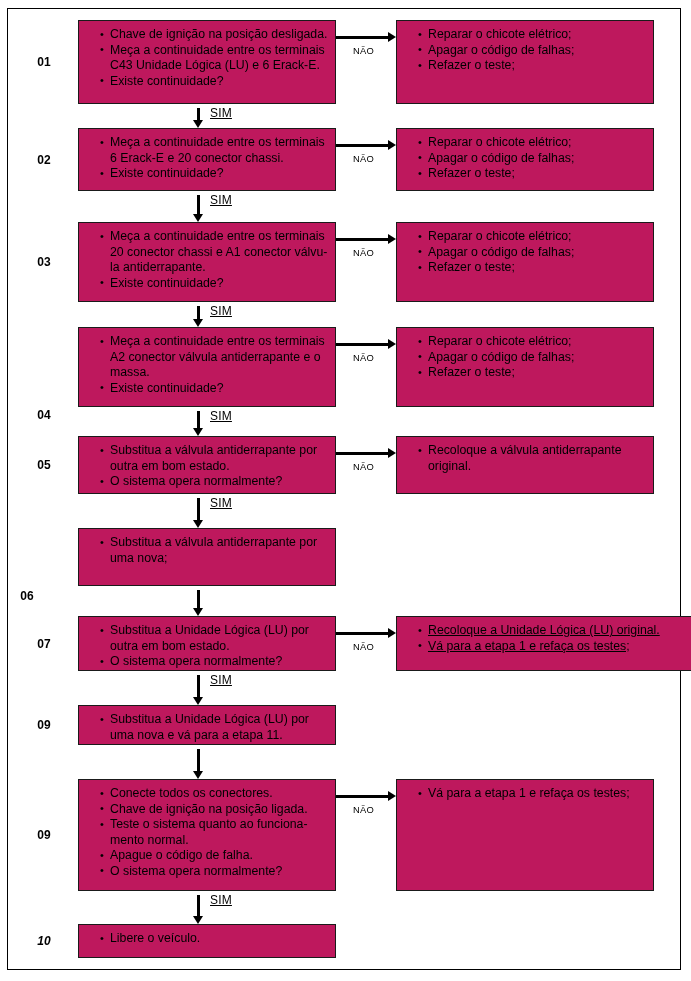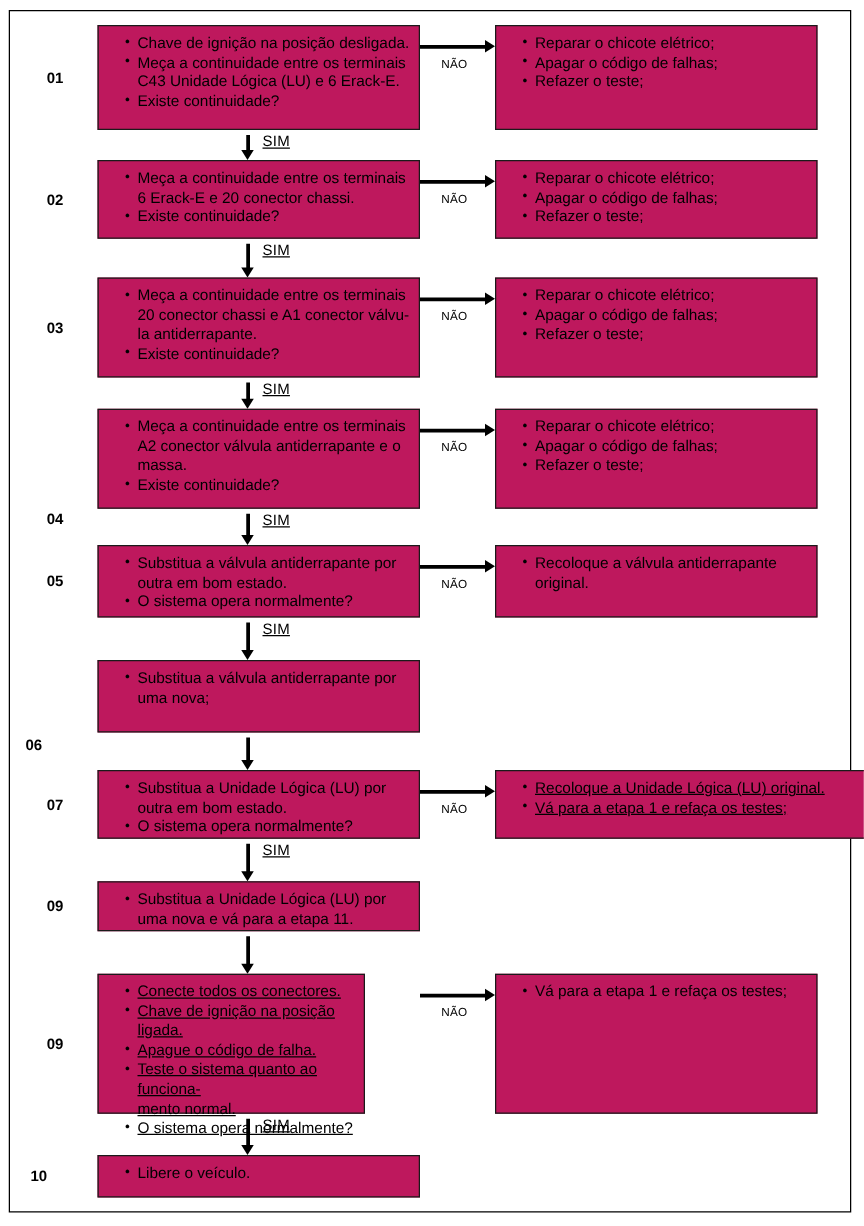--- a/index.html
+++ b/index.html
@@ -257,45 +257,45 @@
         <ul>
           <li>Substitua a Unidade Lógica (LU) por
 uma nova e vá para a etapa 11.</li>
         </ul>
       </div>
       <div class="varrow" style="left: 197px; top: 749px;">
         <div class="vline" style="height: 23px;"></div>
         <div class="vhead" style="top: 22px;"></div>
       </div>
       <div class="step-num" style="left: 27px; top: 829px;">09</div>
-      <div class="box" style="left: 78px; top: 779px; width: 214px; height: 112px; text-decoration: underline;">
+      <div class="box" style="left: 78px; top: 779px; width: 258px; height: 112px;">
         <ul>
           <li>Conecte todos os conectores.</li>
           <li>Chave de ignição na posição ligada.</li>
-          <li>Apague o código de falha.</li>
           <li>Teste o sistema quanto ao funciona-
 mento normal.</li>
+          <li>Apague o código de falha.</li>
           <li>O sistema opera normalmente?</li>
         </ul>
       </div>
       <div class="box" style="left: 396px; top: 779px; width: 258px; height: 112px;">
         <ul>
           <li>Vá para a etapa 1 e refaça os testes;</li>
         </ul>
       </div>
       <div class="harrow" style="left: 336px; top: 795px;">
         <div class="hline" style="width: 53px;"></div>
         <div class="hhead" style="left: 52px;"></div>
         <div class="hlabel" style="left: 17px; top: 9px;">NÃO</div>
       </div>
       <div class="varrow" style="left: 197px; top: 895px;">
         <div class="vline" style="height: 22px;"></div>
         <div class="vhead" style="top: 21px;"></div>
         <div class="vlabel" style="left: 13px; top: -2px;">SIM</div>
       </div>
-      <div class="step-num" style="left: 14px; top: 935px;">10</div>
+      <div class="step-num" style="left: 27px; top: 935px; font-style: italic;">10</div>
       <div class="box" style="left: 78px; top: 924px; width: 258px; height: 34px;">
         <ul>
           <li>Libere o veículo.</li>
         </ul>
       </div>
     </div>
 </div>
 
 </body></html>

